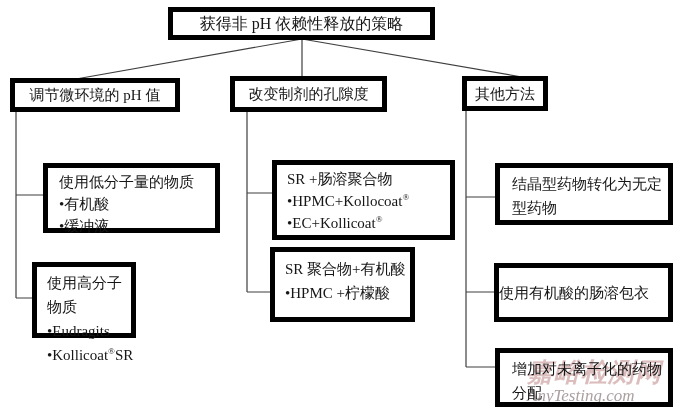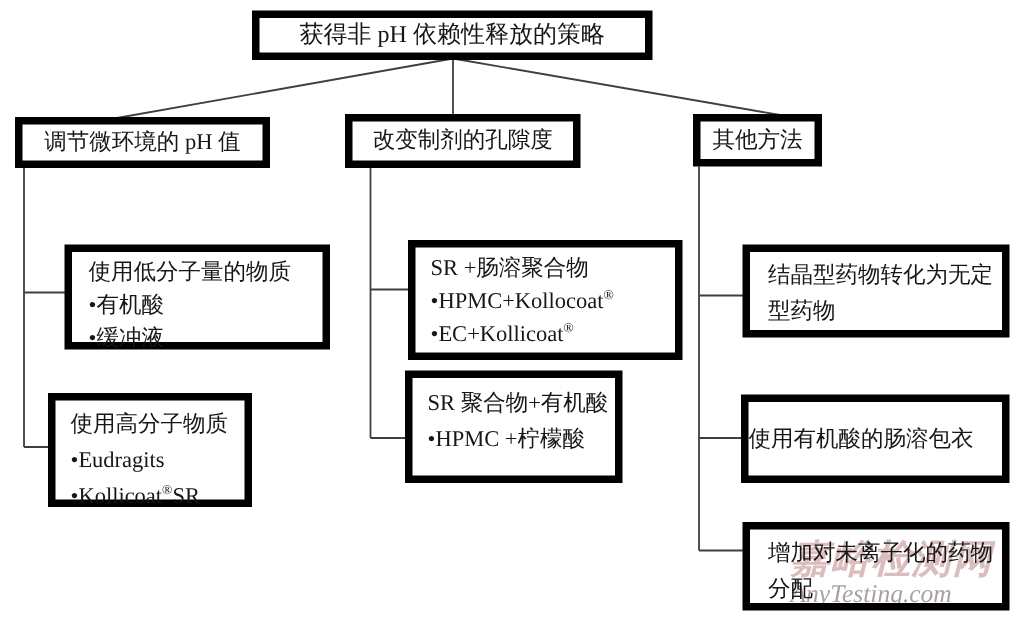--- a/index.html
+++ b/index.html
@@ -60,21 +60,21 @@
   <div class="node center" style="left:462px;top:76px;width:86px;height:35px;">
     <span>其他方法</span>
   </div>
 
   <div class="node" style="left:43px;top:163px;width:177px;height:70px;padding:3px 4px 0 11px;">
     <div><span>使用低分子量的物质</span></div>
     <div><span>•有机酸</span></div>
     <div><span>•缓冲液</span></div>
   </div>
 
-  <div class="node lh24" style="left:32px;top:262px;width:136px;height:76px;padding:4px 2px 0 10px;">
+  <div class="node lh24" style="left:32px;top:262px;width:104px;height:76px;padding:4px 2px 0 10px;">
     <div><span>使用高分子物质</span></div>
     <div><span>•Eudragits</span></div>
     <div><span>•Kollicoat</span><sup>®</sup><span>SR</span></div>
   </div>
 
   <div class="node" style="left:272px;top:160px;width:183px;height:80px;padding:3px 2px 0 10px;">
     <div><span>SR +肠溶聚合物</span></div>
     <div><span>•HPMC+Kollocoat</span><sup>®</sup></div>
     <div><span>•EC+Kollicoat</span><sup>®</sup></div>
   </div>

